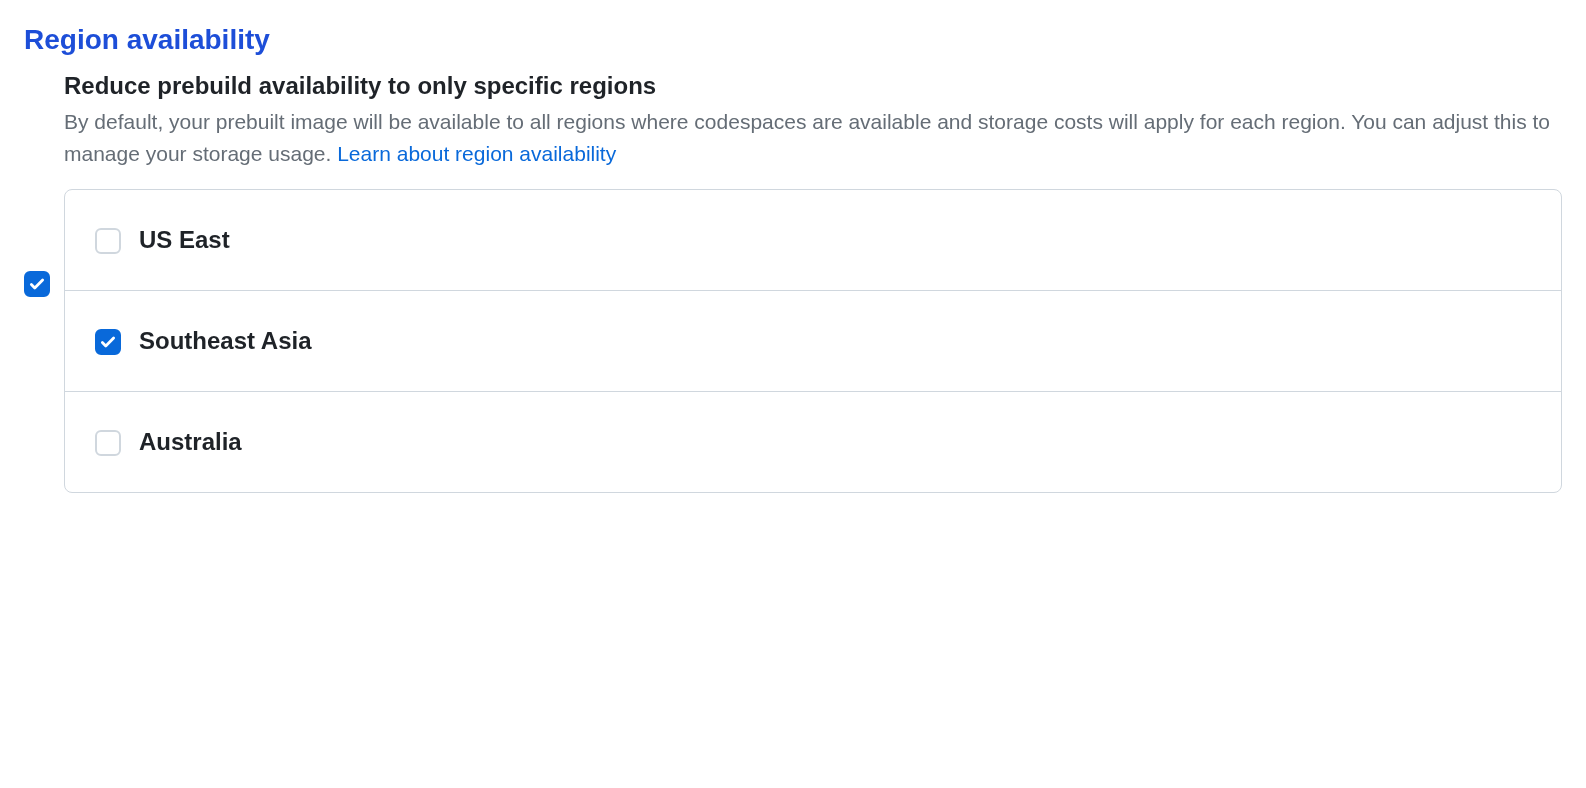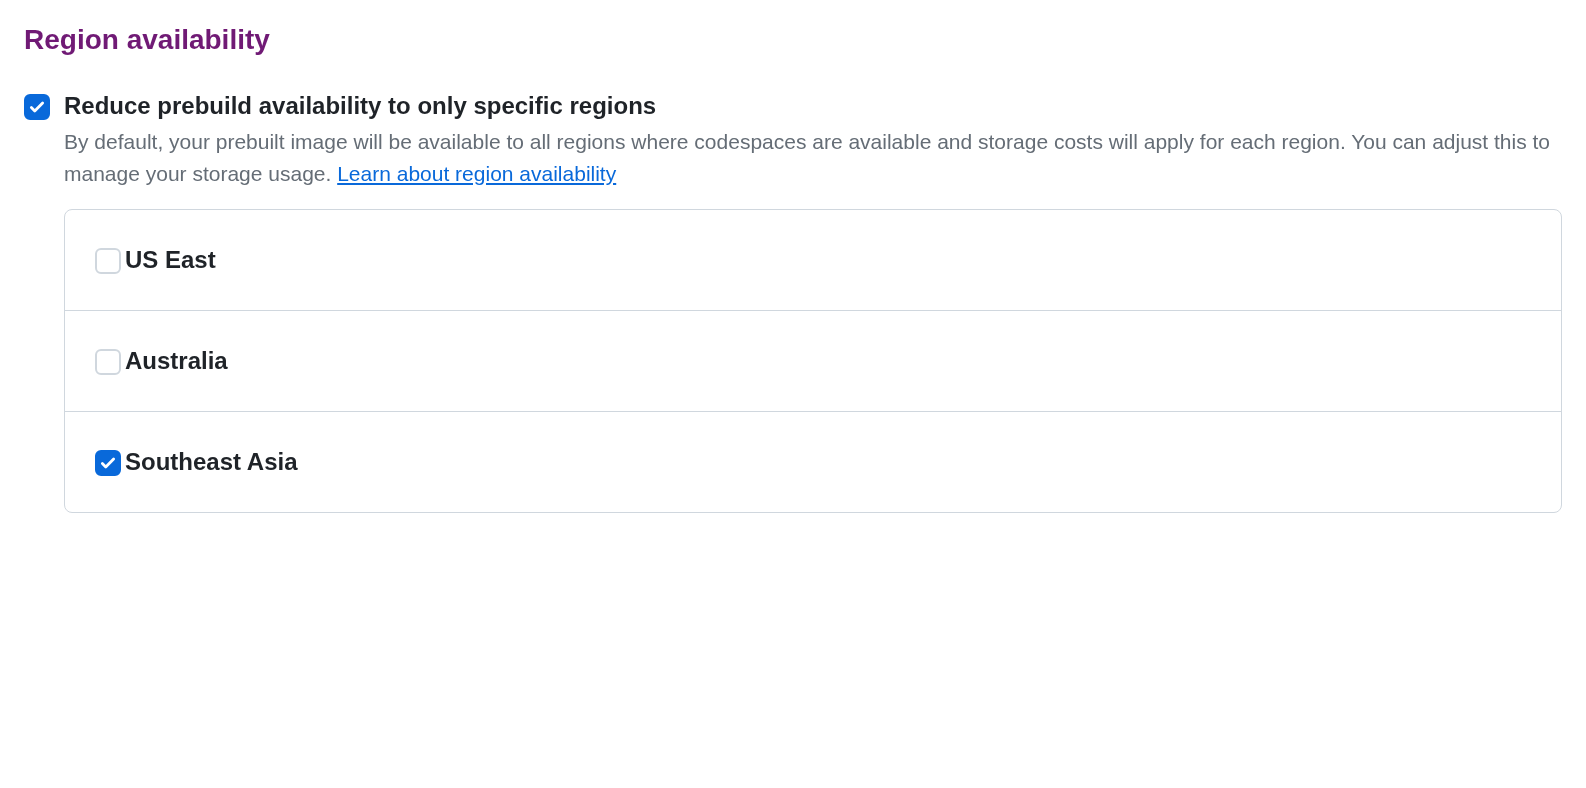--- a/index.html
+++ b/index.html
@@ -10,26 +10,26 @@
   body {
     font-family: -apple-system, BlinkMacSystemFont, "Segoe UI", Helvetica, Arial, sans-serif;
     background: #ffffff;
     color: #1f2328;
     padding: 24px;
     width: 1586px;
   }
   .section-title {
     font-size: 28px;
     font-weight: 600;
-    margin-bottom: 36px;
-    color: #701a75;
+    margin-bottom: 16px;
+    color: #1d4ed8;
   }
   .option-row {
     display: flex;
-    align-items: flex-start;
+    align-items: center;
     gap: 14px;
   }
   .checkbox {
     width: 26px;
     height: 26px;
     border-radius: 6px;
     border: 2px solid #d0d7de;
     background: #ffffff;
     flex-shrink: 0;
     cursor: pointer;
@@ -61,33 +61,32 @@
     display: block;
     cursor: pointer;
   }
   .option-description {
     font-size: 21px;
     color: #656d76;
     line-height: 1.5;
   }
   .link {
     color: #0969da;
-    text-decoration: underline;
     cursor: pointer;
   }
   .region-list {
     margin-top: 20px;
     border: 1px solid #d0d7de;
     border-radius: 8px;
     overflow: hidden;
   }
   .region-item {
     display: flex;
     align-items: center;
-    gap: 4px;
+    gap: 18px;
     padding: 36px 30px;
     border-bottom: 1px solid #d0d7de;
     cursor: pointer;
   }
   .region-item:last-child {
     border-bottom: none;
   }
   .region-label {
     font-size: 24px;
     font-weight: 600;
@@ -109,26 +108,26 @@
     <label class="option-label">Reduce prebuild availability to only specific regions</label>
     <p class="option-description">
       <span>By default, your prebuilt image will be available to all regions where codespaces are available and storage costs will apply for each region. You can adjust this to manage your storage usage. </span><a class="link">Learn about region availability</a>
     </p>
     <div class="region-list" id="region-list">
         <div class="region-item">
           <div class="checkbox"></div>
           <span class="region-label">US East</span>
         </div>
         <div class="region-item">
-          <div class="checkbox"></div>
-          <span class="region-label">Australia</span>
-        </div>
-        <div class="region-item">
           <div class="checkbox checked">
             <svg viewBox="0 0 16 16" fill="none">
               <path d="M3 8.5L6 11.5L13 4.5" stroke="#ffffff" stroke-width="2.5" stroke-linecap="round" stroke-linejoin="round"></path>
             </svg>
           </div>
           <span class="region-label">Southeast Asia</span>
         </div>
+        <div class="region-item">
+          <div class="checkbox"></div>
+          <span class="region-label">Australia</span>
+        </div>
       </div>
   </div>
 </div>
 
 </body></html>

